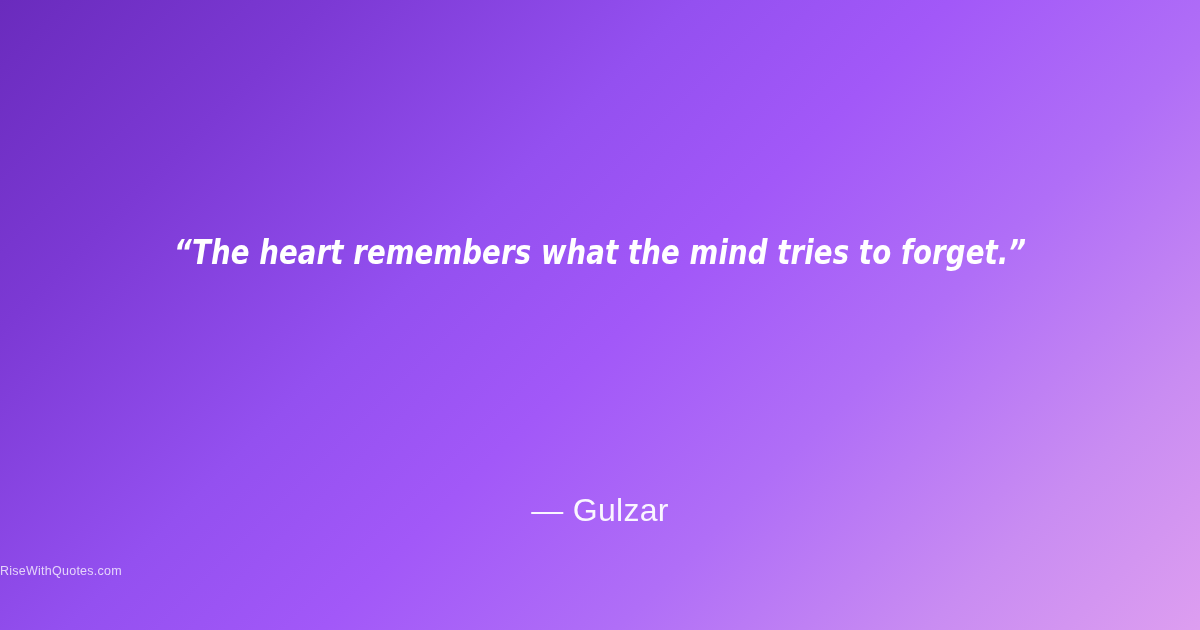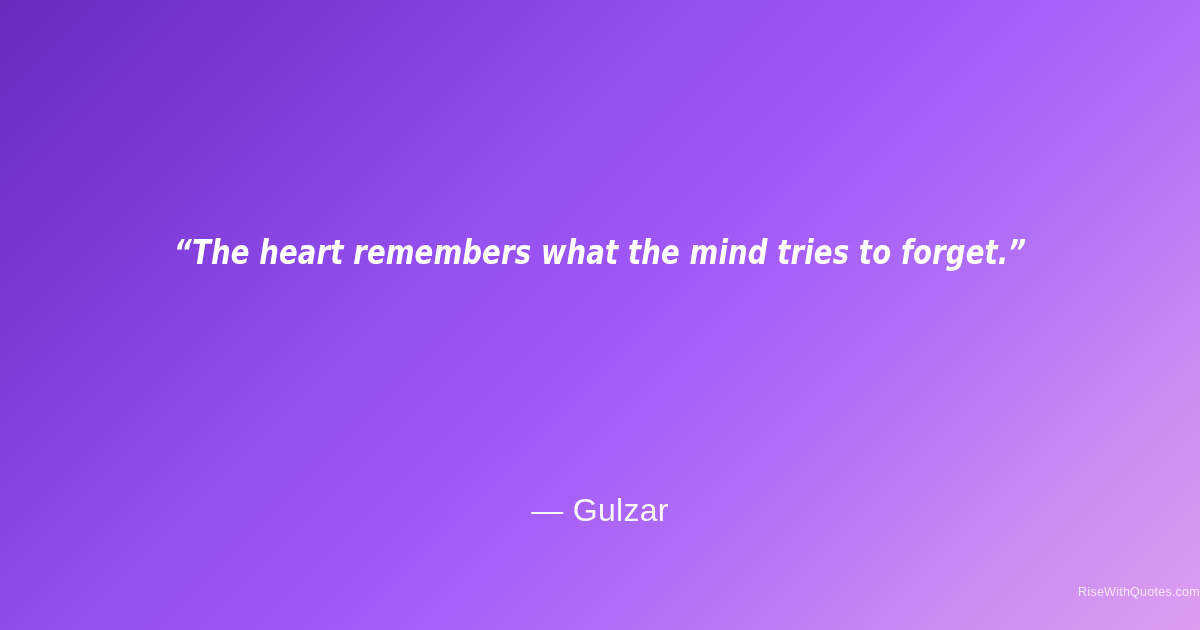--- a/index.html
+++ b/index.html
@@ -83,23 +83,23 @@
     color: rgba(255, 255, 255, 0.94);
     text-align: center;
     white-space: nowrap;
   }
 
   
   .footer-region {
     position: absolute;
     left: 0;
     right: 0;
-    top: 585px;
+    top: 564px;
     display: flex;
-    justify-content: flex-end;
+    justify-content: flex-start;
   }
 
   .footer-text {
     margin: 0;
     font-family: "Liberation Sans", sans-serif;
     font-size: 12.5px;
     font-weight: 400;
     letter-spacing: 0.25px;
     color: rgba(255, 255, 255, 0.76);
     text-align: center;

